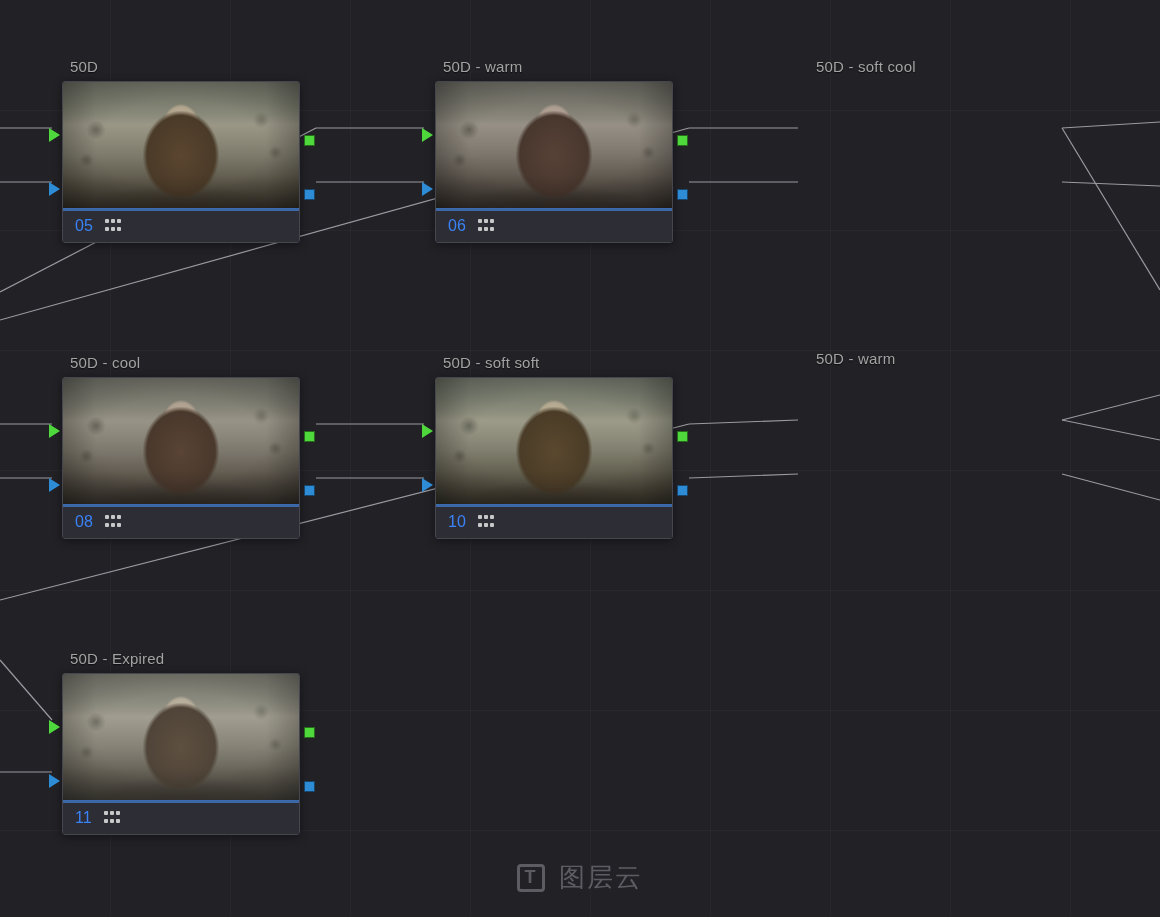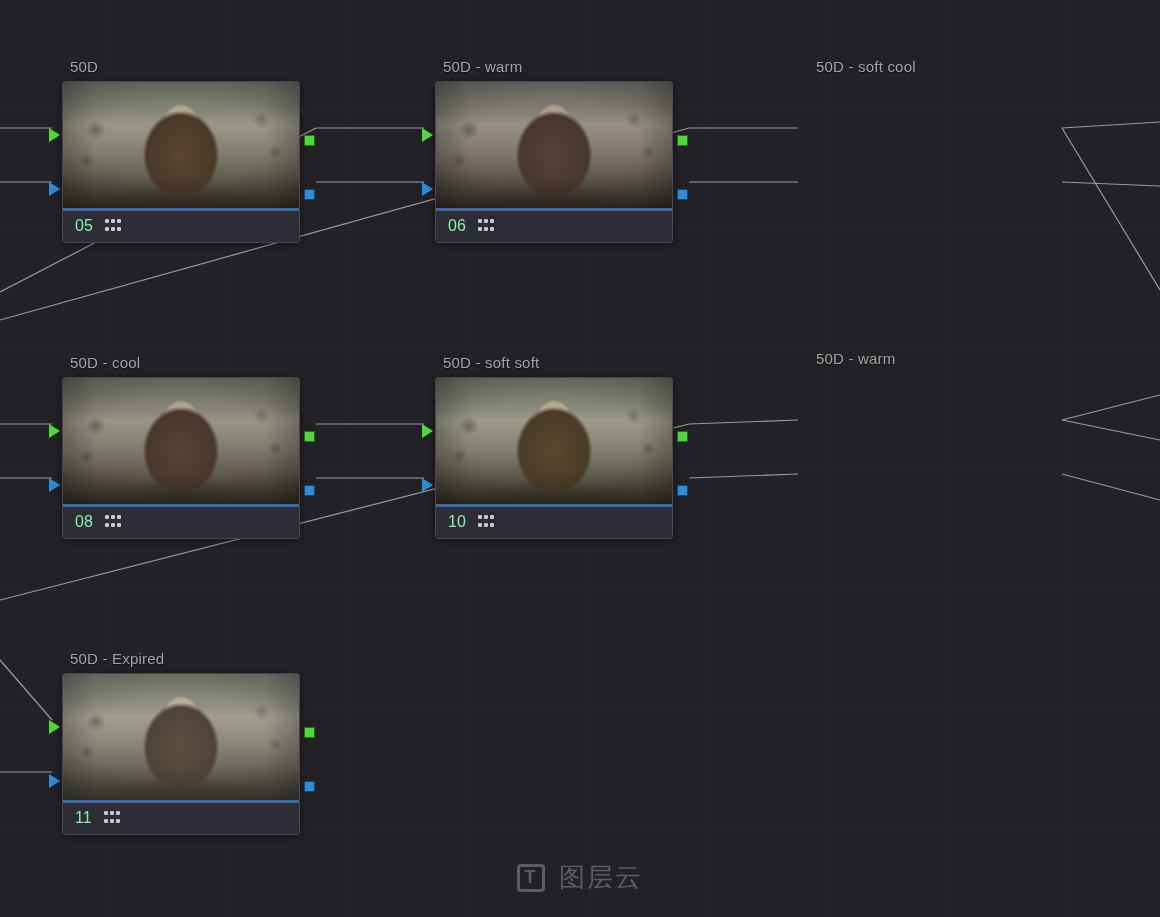--- a/index.html
+++ b/index.html
@@ -97,21 +97,21 @@
   .node-thumb.exp    { filter: saturate(0.7)  contrast(0.92)   brightness(1.04) sepia(0.08); }
 
   .node-footer {
     display: flex;
     align-items: center;
     gap: 12px;
     padding: 6px 10px 7px 12px;
     background: #2d2d35;
     border-top: 3px solid #3a68a8; 
   }
-  .node-num { font-size: 16px; color: #86efac; font-weight: 400; }
+  .node-num { font-size: 16px; color: #3b82f6; font-weight: 400; }
   .grid-icon {
     display: inline-flex;
     width: 16px;
     height: 14px;
     flex-wrap: wrap;
     gap: 2px;
   }
   .grid-icon i {
     width: 4px; height: 4px;
     background: #c8c8c8;

